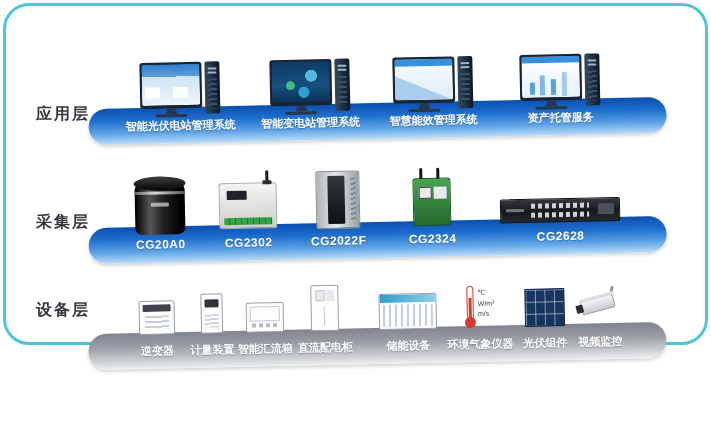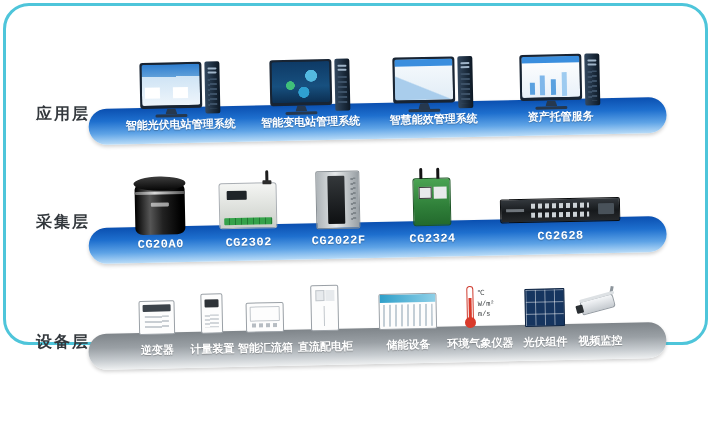--- a/index.html
+++ b/index.html
@@ -1,34 +1,34 @@
 <!DOCTYPE html>
 <html><head>
 <meta charset="utf-8">
 <style>
   html,body { margin:0; padding:0; }
   body {
     width:711px; height:436px; overflow:hidden;
     background:#ffffff;
     font-family:"Liberation Sans","DejaVu Sans",sans-serif;
   }
-  .canvas { position:relative; width:711px; height:348px; background:#fff;font-family:Liberation Mono, monospace; }
+  .canvas { position:relative; width:711px; height:348px; background:#fff; }
   .frame {
     position:absolute; inset:3px;
     border:3px solid #4ec5da; border-radius:26px;
   }
 
   .layer-label {
     position:absolute; left:36px;
     font-size:16px; font-weight:600; color:#33383d; letter-spacing:2px;
     white-space:nowrap;
   }
   .ll-app { top:104px; }
   .ll-collect { top:212px; }
-  .ll-device { top:332px; }
+  .ll-device { top:300px; }
 
   .strip { position:absolute; left:88px; width:578px; transform:rotate(-1.2deg); }
   .strip-app { top:45px; height:94px; }
   .strip-collect { top:158px; height:100px; }
   .strip-device { top:284px; height:80px; }
 
   .band {
     position:absolute; left:0; right:0; bottom:0; height:36px;
     border-radius:18px; box-shadow:0 2px 4px rgba(0,0,0,.18);
   }

